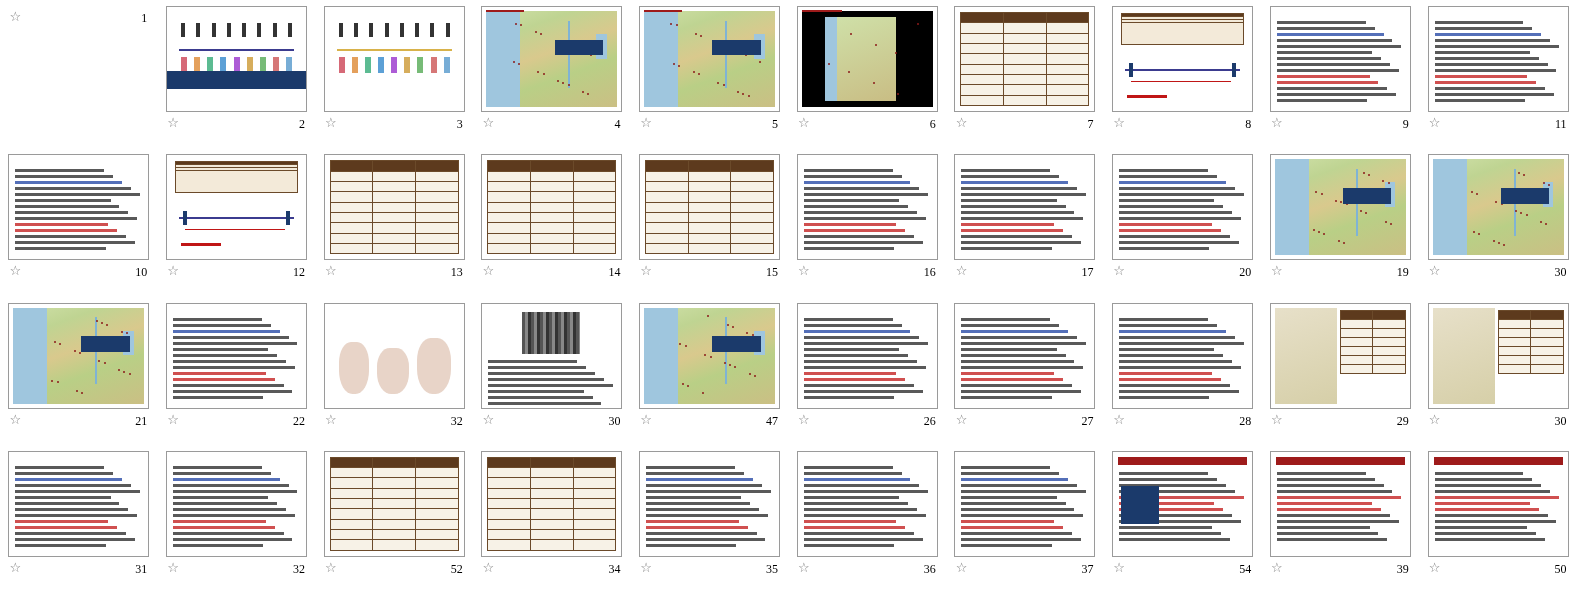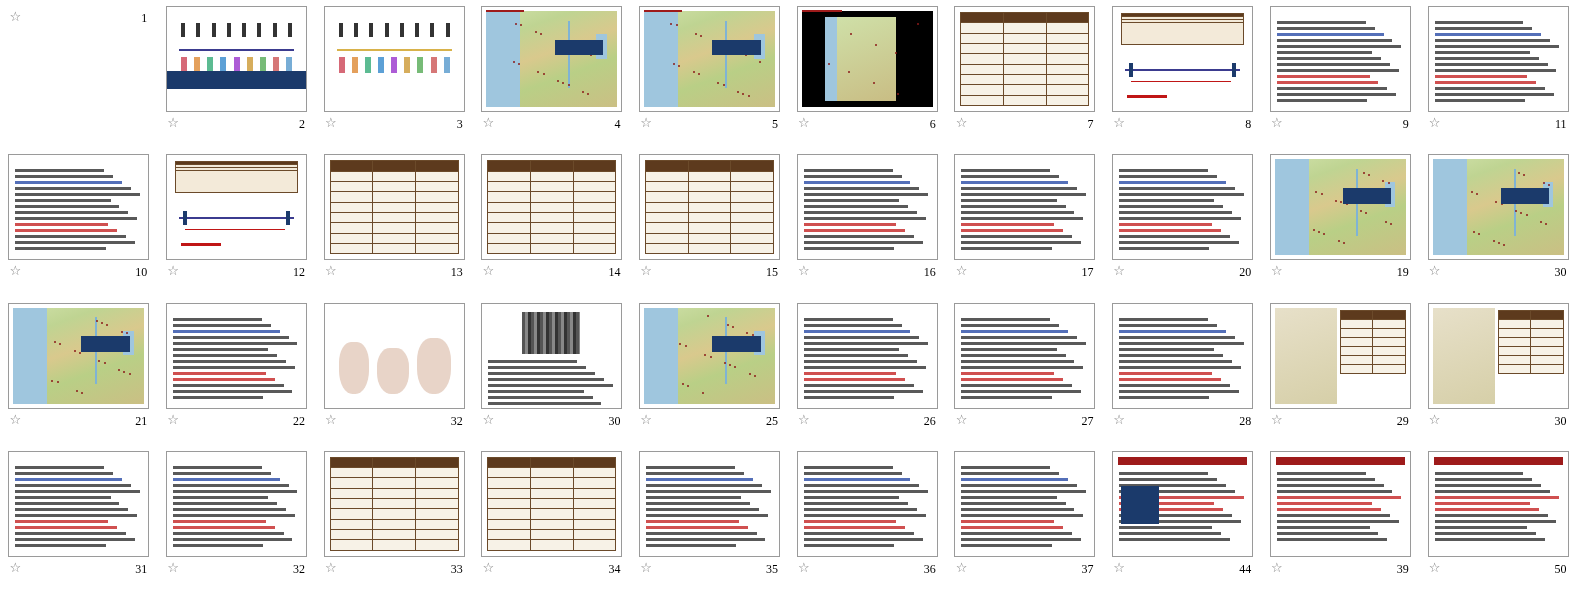--- a/index.html
+++ b/index.html
@@ -868,21 +868,21 @@
             <span class="pin" style="left:50%;top:50%;"></span>
             <span class="pin" style="left:33%;top:81%;"></span>
             <span class="pin" style="left:86%;top:30%;"></span>
             <span class="pin" style="left:69%;top:61%;"></span>
             <div class="bluebox" style="left:52%;top:30%;width:34%;height:12%;"></div>
           </div>
         </div>
       </div>
       <div class="caption">
         <span class="star">☆</span>
-        <span class="num">25</span>
+        <span class="num">47</span>
       </div>
     </div>
     <div class="cell">
       <div class="thumb">
         <div class="sl">
           <div class="hdr"></div>
           <div class="txtblock" style="top:14px;">
             <div class="" style="width:70%;height:3px;background:currentColor;opacity:.75;margin-bottom:3px;color:#222;"></div>
             <div class="" style="width:77%;height:3px;background:currentColor;opacity:.75;margin-bottom:3px;color:#222;"></div>
             <div class="b" style="width:84%;height:3px;background:currentColor;opacity:.75;margin-bottom:3px;color:#1b3fa0;"></div>
@@ -1096,21 +1096,21 @@
             <div class=""></div>
             <div class=""></div>
             <div class=""></div>
             <div class=""></div>
             <div class=""></div>
           </div>
         </div>
       </div>
       <div class="caption">
         <span class="star">☆</span>
-        <span class="num">33</span>
+        <span class="num">52</span>
       </div>
     </div>
     <div class="cell">
       <div class="thumb">
         <div class="sl">
           <div class="tbl">
             <div class="h"></div>
             <div class="h"></div>
             <div class="h"></div>
             <div class=""></div>
@@ -1242,21 +1242,21 @@
             <div class="" style="width:96%;height:3px;background:currentColor;opacity:.75;margin-bottom:3px;color:#222;"></div>
             <div class="" style="width:73%;height:3px;background:currentColor;opacity:.75;margin-bottom:3px;color:#222;"></div>
             <div class="" style="width:80%;height:3px;background:currentColor;opacity:.75;margin-bottom:3px;color:#222;"></div>
             <div class="" style="width:87%;height:3px;background:currentColor;opacity:.75;margin-bottom:3px;color:#222;"></div>
           </div>
           <div class="bluebox" style="left:8px;top:34px;width:34px;height:34px;"></div>
         </div>
       </div>
       <div class="caption">
         <span class="star">☆</span>
-        <span class="num">44</span>
+        <span class="num">54</span>
       </div>
     </div>
     <div class="cell">
       <div class="thumb">
         <div class="sl">
           <div class="redhdr"><span></span></div>
           <div class="txtblock" style="top:20px;">
             <div class="" style="width:70%;height:3px;background:currentColor;opacity:.75;margin-bottom:3px;color:#222;"></div>
             <div class="" style="width:77%;height:3px;background:currentColor;opacity:.75;margin-bottom:3px;color:#222;"></div>
             <div class="" style="width:84%;height:3px;background:currentColor;opacity:.75;margin-bottom:3px;color:#222;"></div>

